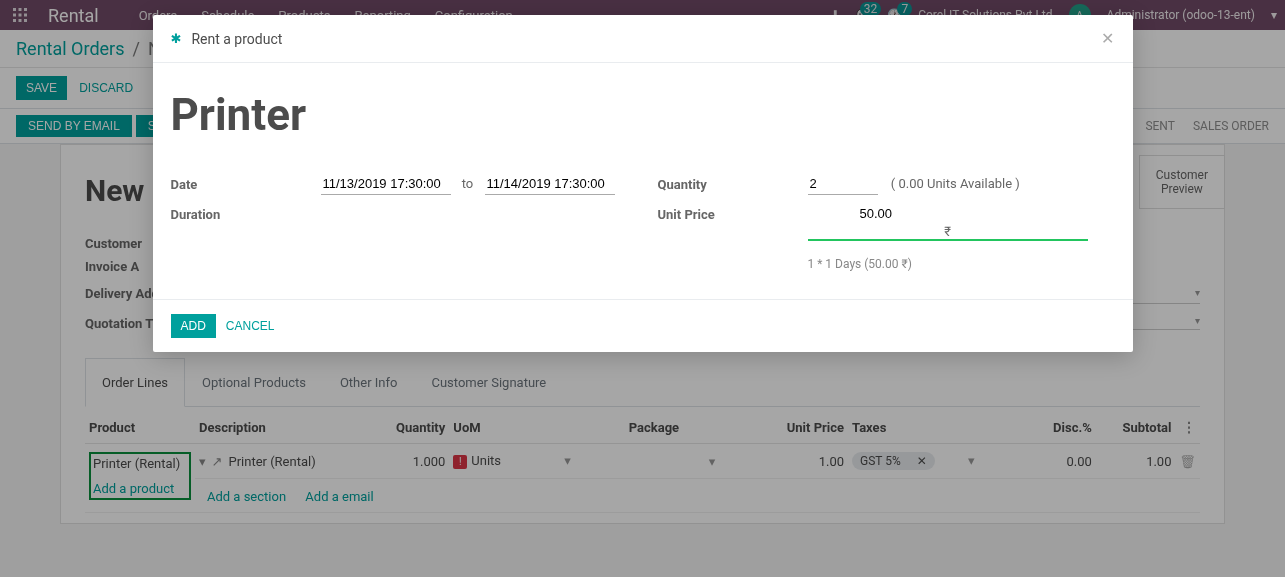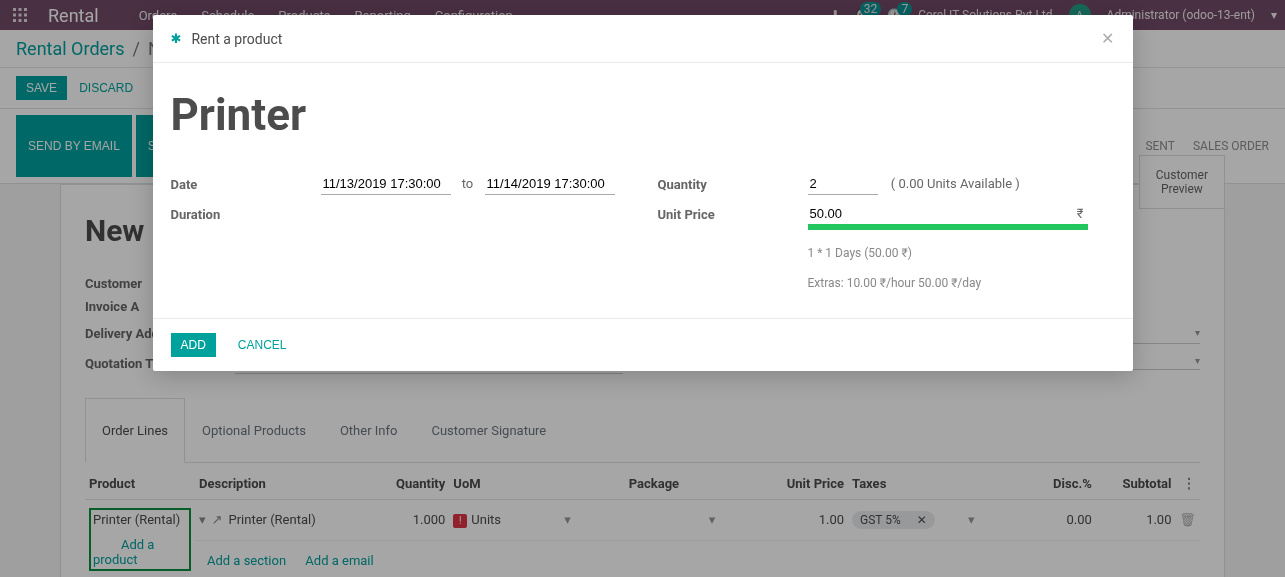--- a/index.html
+++ b/index.html
@@ -17,45 +17,45 @@
 
     .control-row { background: #fff; border-bottom: 1px solid #e5e5e5; padding: 8px 16px; display: flex; align-items: center; gap: 8px; }
     .breadcrumb { font-size: 18px; color: #7c7c7c; display: flex; align-items: center; gap: 8px; }
     .breadcrumb a { color: #00a09d; text-decoration: none; }
     .action-row { padding: 8px 16px; display: flex; align-items: center; gap: 12px; background: #fff; border-bottom: 1px solid #dee2e6; }
     .btn-primary { background: #00a09d; color: #fff; border: none; padding: 5px 10px; font-size: 12px; text-transform: uppercase; cursor: pointer; }
     .btn-link { color: #00a09d; background: none; border: none; font-size: 12px; text-transform: uppercase; cursor: pointer; }
 
     .statusbar-row { background:#fff; padding:6px 16px; display:flex; align-items:center; justify-content:space-between; border-bottom:1px solid #dee2e6;}
     .statusbar-row .left-actions { display:flex; gap:0;}
-    .statusbar-row .left-actions button { font-size:12px; text-transform:uppercase; padding:24px 12px;}
+    .statusbar-row .left-actions button { font-size:12px; text-transform:uppercase; padding:4px 12px;}
     .status-steps { display:flex; gap:18px; color:#8f8f8f; font-size:12px; text-transform:uppercase;}
 
     .sheet { background: #fff; margin: 0 60px; padding: 20px 24px 10px 24px; border:1px solid #e0e0e0; }
     .title { font-size: 30px; margin: 8px 0 24px 0; color:#4c4c4c;}
     .form-grid { display: grid; grid-template-columns: 1fr 1fr; gap: 0 40px; }
     .form-row { display: grid; grid-template-columns: 150px 1fr; align-items: center; padding: 4px 0; }
     .form-row label { font-weight: bold; color: #666; }
     .field-val { color: #4c4c4c; padding:4px 0; position:relative;}
     .field-line { border-bottom: 1px solid #ccc; padding: 3px 0; display:flex; align-items:center;}
     .field-caret { margin-left:auto; color:#999; font-size:10px;}
     .ext-link { margin-left:6px; font-size:11px; color:#7C7BAD;}
 
     .tabs { display:flex; border-bottom:1px solid #dee2e6; margin-top:20px;}
-    .tab { padding:24px 16px; color:#6c757d; border:1px solid transparent; margin-bottom:-1px; cursor:pointer;}
+    .tab { padding:16px 16px; color:#6c757d; border:1px solid transparent; margin-bottom:-1px; cursor:pointer;}
     .tab.active { color:#4c4c4c; border:1px solid #dee2e6; border-bottom-color:#fff; background:#fff;}
 
     table.lines { width:100%; border-collapse:collapse; font-size:13px; margin-top:4px;}
     table.lines th { text-align:left; font-weight:bold; color:#4c4c4c; padding:8px 4px; border-bottom:1px solid #e5e5e5;}
     table.lines th.right, table.lines td.right { text-align:right;}
     table.lines td { padding:8px 4px; border-bottom:1px solid #f0f0f0; vertical-align:middle;}
     .product-cell { display:flex; align-items:center; gap:6px;}
     .product-box { border:2px solid #0a8f3c; padding:2px;}
     .product-name { color:#4c4c4c;}
-    .link-btn { color:#00a09d; cursor:pointer;margin-left:28px;}
+    .link-btn { color:#00a09d; cursor:pointer;}
     .tax-chip { display:inline-flex; align-items:center; gap:16px; background:#e9ecef; border-radius:10px; padding:2px 8px; font-size:12px;}
     .del-icon { color:#aaa; font-size:13px;}
     .more-dots { color:#888; font-size:14px;}
     .mand-icon { display:inline-block; width:14px; height:14px; background:#dc3545; color:#fff; font-size:10px; line-height:14px; text-align:center; border-radius:2px; margin-right:4px;}
 
     .stat-btn { position:absolute; right:60px; top:155px; border:1px solid #ddd; background:#fff; padding:12px 16px; font-size:12px; text-align:center; color:#666;}
 
     
     .overlay { position: absolute; inset: 0; background: rgba(0,0,0,0.35); z-index: 100; }
     .modal { position: absolute; top: 15px; left: 50%; transform: translateX(-50%); width: 980px; background: #fff; z-index: 101; box-shadow: 0 5px 25px rgba(0,0,0,0.2); border-radius:2px;}
@@ -66,22 +66,22 @@
     .modal-body { padding: 14px 18px 24px 18px;}
     .modal-title { font-size:44px; color:#4c4c4c; margin: 12px 0 28px 0;}
     .modal-grid { display:grid; grid-template-columns: 1fr 1fr; gap: 0 30px;}
     .m-row { display:grid; grid-template-columns:150px 1fr; align-items:start; padding:4px 0;}
     .m-row label { font-weight:bold; color:#666; padding-top:4px;}
     .m-input { border:none; border-bottom:1px solid #aaa; padding:3px 2px; font-size:13px; width:130px; background:transparent;}
     .m-to { margin: 0 8px; color:#666;}
     .m-static { padding-top:4px; color:#4c4c4c;}
     .m-avail { margin-left:10px; color:#666;}
     .m-note { color:#888; font-size:12px; margin-top:16px;}
-    .modal-footer { padding:14px 18px; border-top:1px solid #e9ecef; display:flex; gap:22px; align-items:center;}
-    .price-row { display:flex; align-items:center; border-bottom:6px solid #22c55e;}
+    .modal-footer { padding:14px 18px; border-top:1px solid #e9ecef; display:flex; gap:10px; align-items:center;}
+    .price-row { display:flex; align-items:center; border-bottom:2px solid #22c55e;flex-direction:column;}
     .price-row input { flex:1; border:none; padding:3px 2px; font-size:13px; background:transparent;}
     .price-row .cur { color:#666; padding:0 4px;}
   </style>
 </head>
 <body>
 
 <div class="topbar">
   <span class="apps-icon">
     <svg viewBox="0 0 14 14">
         <rect x="0" y="0" width="3" height="3" fill="#fff"></rect>
@@ -290,21 +290,20 @@
           </div>
         </div>
         <div class="m-row">
           <label>Unit Price</label>
           <div>
             <div class="price-row" style="width:280px">
               <input value="50.00" style="">
               <span class="cur">₹</span>
             </div>
             <div class="m-note">1 * 1 Days (50.00 ₹)</div>
-            <div class="m-note">Extras: 10.00 ₹/hour 50.00 ₹/day</div>
           </div>
         </div>
       </div>
     </div>
   </div>
   <div class="modal-footer">
     <button class="btn-primary">Add</button>
     <button class="btn-link">Cancel</button>
   </div>
 </div>

